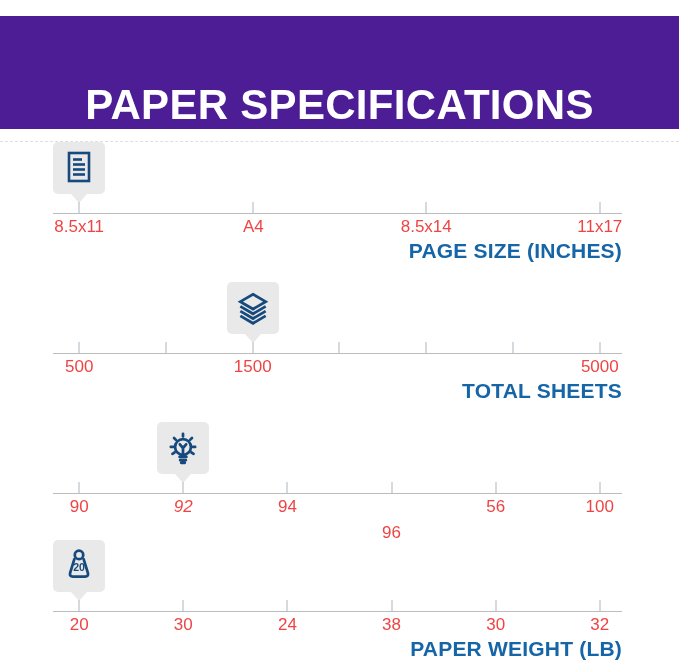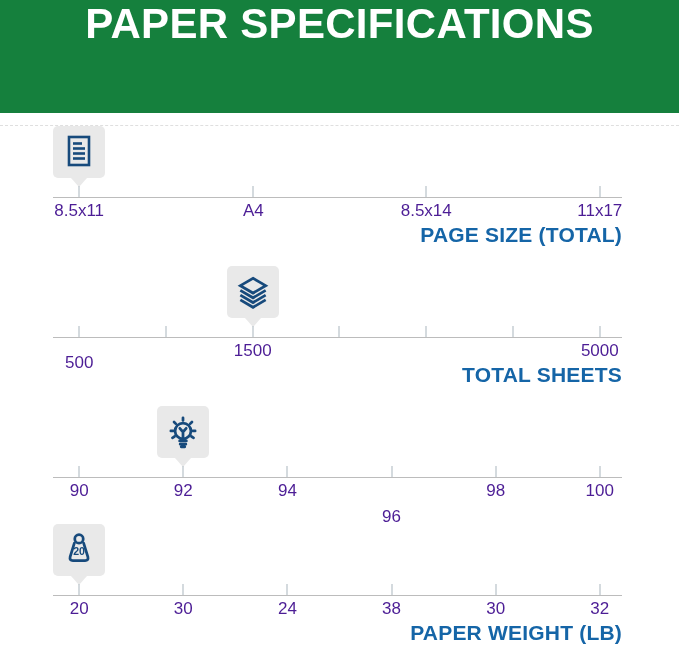--- a/index.html
+++ b/index.html
@@ -1,20 +1,20 @@
 <!DOCTYPE html>
 <html><head>
 <meta charset="utf-8">
 <style>
   * { margin:0; padding:0; box-sizing:border-box; }
   html,body { width:679px; height:663px; background:#ffffff;
     font-family:"Liberation Sans", sans-serif; overflow:hidden; }
 
-  .banner { height:113px; background:#15803d; display:flex;
-    align-items:flex-start; justify-content:center; }
+  .banner { height:113px; background:#4c1d95; display:flex;
+    align-items:flex-end; justify-content:center;margin-top:16px; }
   .banner h1 { color:#ffffff; font-size:42px; font-weight:700;
     letter-spacing:.3px; }
 
   .sep { margin-top:12px; border-top:1px dashed #dfdfdf; height:0; }
 
   .content { padding:0 57px 0 53px; }
 
   .scale-section { position:relative; }
   .icon-area { position:relative; height:60px; }
   .marker { position:absolute; top:0; transform:translateX(-50%);
@@ -25,21 +25,21 @@
     border-left:8px solid transparent; border-right:8px solid transparent;
     border-top:9px solid #e9e9e9; }
   .marker svg { display:block; }
 
   .axis { position:relative; height:12px; border-bottom:1px solid #bcbcbc; }
   .tick { position:absolute; bottom:0; width:1px; height:11px;
     background:#a9b5bd; transform:translateX(-50%); }
 
   .tick-labels { position:relative; height:24px; }
   .tick-label { position:absolute; top:3px; transform:translateX(-50%);
-    font-size:17px; color:#4c1d95; white-space:nowrap; }
+    font-size:17px; color:#ef4444; white-space:nowrap; }
 
   .scale-title { height:24px; line-height:25px; text-align:right;
     font-size:21px; font-weight:700; color:#1565a7; letter-spacing:.2px; }
 
   .mt20 { margin-top:20px; }
   .mt22 { margin-top:22px; }
   .icon-stroke { fill:none; stroke:#174a7c; stroke-width:2.6;
     stroke-linecap:round; stroke-linejoin:round; }
   .icon-stroke-sq { fill:none; stroke:#174a7c; stroke-width:2.6;
     stroke-linecap:butt; stroke-linejoin:miter; }
@@ -72,21 +72,21 @@
         <div class="tick" style="left: 35.2%;"></div>
         <div class="tick" style="left: 65.6%;"></div>
         <div class="tick" style="left: 96.1%;"></div>
       </div>
     <div class="tick-labels">
         <div class="tick-label" style="left: 4.6%;">8.5x11</div>
         <div class="tick-label" style="left: 35.2%;">A4</div>
         <div class="tick-label" style="left: 65.6%;">8.5x14</div>
         <div class="tick-label" style="left: 96.1%;">11x17</div>
       </div>
-    <div class="scale-title">PAGE SIZE (TOTAL)</div>
+    <div class="scale-title">PAGE SIZE (INCHES)</div>
   </section>
 
   <section class="scale-section mt20">
     <div class="icon-area">
       <div class="marker" style="left: 35.1%;">
         <svg width="38" height="38" viewBox="0 0 36 36">
           <polygon class="icon-stroke-sq" points="18,5 30,12 18,19 6,12"></polygon>
           <polyline class="icon-stroke-sq" points="6,16.5 18,23.5 30,16.5"></polyline>
           <polyline class="icon-stroke-sq" points="6,21 18,28 30,21"></polyline>
           <polyline class="icon-stroke-sq" points="6,25.5 18,32.5 30,25.5"></polyline>
@@ -96,21 +96,21 @@
     <div class="axis">
         <div class="tick" style="left: 4.6%;"></div>
         <div class="tick" style="left: 19.85%;"></div>
         <div class="tick" style="left: 35.1%;"></div>
         <div class="tick" style="left: 50.35%;"></div>
         <div class="tick" style="left: 65.6%;"></div>
         <div class="tick" style="left: 80.85%;"></div>
         <div class="tick" style="left: 96.1%;"></div>
       </div>
     <div class="tick-labels">
-        <div class="tick-label" style="left: 4.6%; margin-top: 12px;">500</div>
+        <div class="tick-label" style="left: 4.6%;">500</div>
         <div class="tick-label" style="left: 35.1%;">1500</div>
         <div class="tick-label" style="left: 96.1%;">5000</div>
       </div>
     <div class="scale-title">TOTAL SHEETS</div>
   </section>
 
   <section class="scale-section mt20">
     <div class="icon-area">
       <div class="marker" style="left: 22.9%;">
         <svg width="38" height="38" viewBox="0 0 36 36">
@@ -124,24 +124,24 @@
     <div class="axis">
         <div class="tick" style="left: 4.6%;"></div>
         <div class="tick" style="left: 22.9%;"></div>
         <div class="tick" style="left: 41.2%;"></div>
         <div class="tick" style="left: 59.5%;"></div>
         <div class="tick" style="left: 77.8%;"></div>
         <div class="tick" style="left: 96.1%;"></div>
       </div>
     <div class="tick-labels">
         <div class="tick-label" style="left: 4.6%; text-align: center;">90</div>
-        <div class="tick-label" style="left: 22.9%;">92</div>
+        <div class="tick-label" style="left: 22.9%; font-style: italic;">92</div>
         <div class="tick-label" style="left: 41.2%; text-align: center;">94</div>
         <div class="tick-label" style="left: 59.5%; margin-top: 26px;">96</div>
-        <div class="tick-label" style="left: 77.8%;">98</div>
+        <div class="tick-label" style="left: 77.8%;">56</div>
         <div class="tick-label" style="left: 96.1%;">100</div>
       </div>
   </section>
 
   <section class="scale-section mt22">
     <div class="icon-area">
       <div class="marker" style="left: 4.6%;">
         <svg width="38" height="38" viewBox="0 0 36 36">
           <circle class="icon-stroke" cx="18" cy="7.5" r="4"></circle>
           <path class="icon-stroke" d="M13.6 11.5 L9.6 24.5 Q8.8 28 12.2 28 L23.8 28 Q27.2 28 26.4 24.5 L22.4 11.5"></path>

